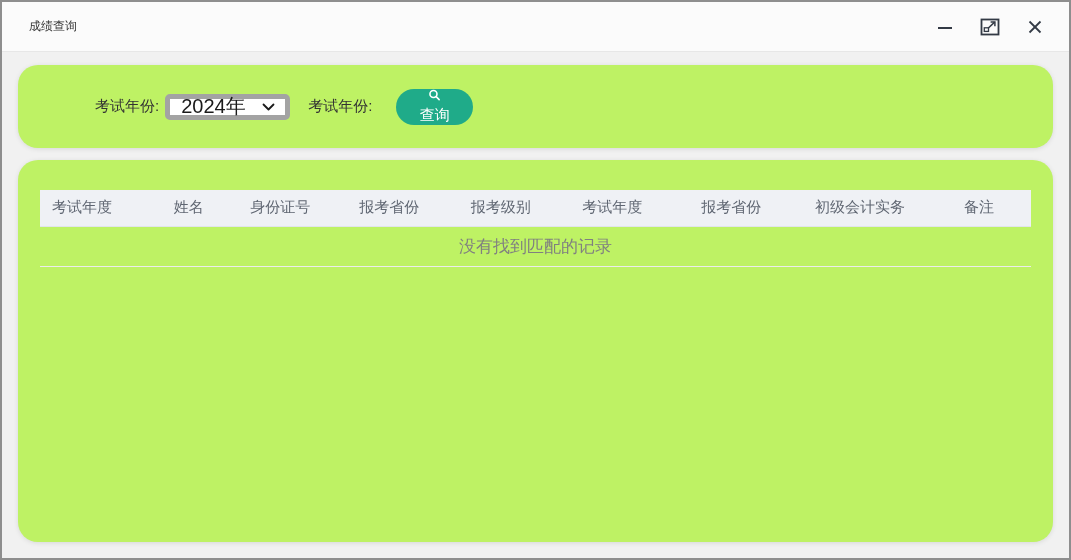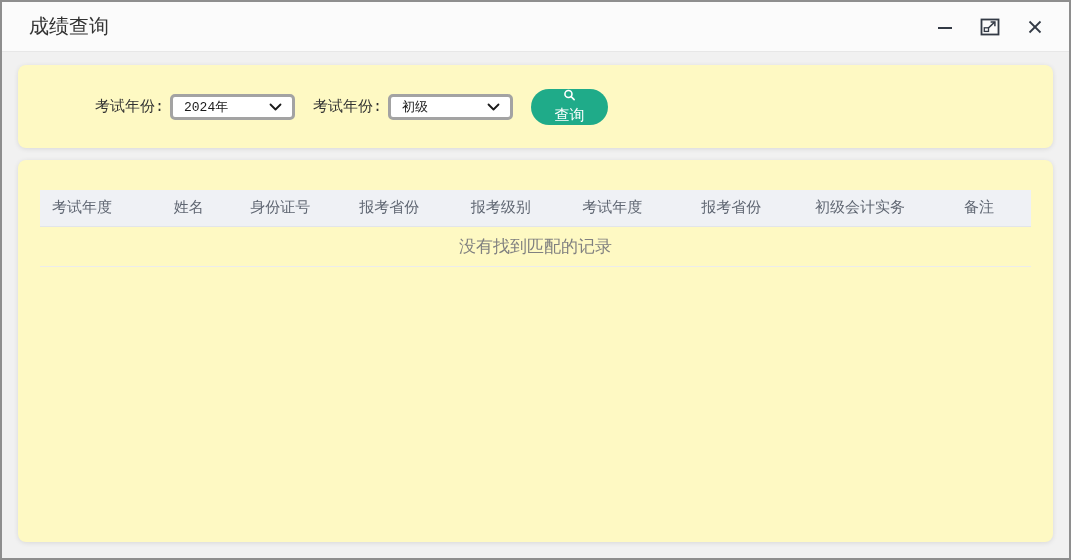--- a/index.html
+++ b/index.html
@@ -16,62 +16,61 @@
   }
   
   .titlebar {
     height: 50px; flex: 0 0 50px;
     background: #fbfbfb;
     border-bottom: 1px solid #e7e7e7;
     display: flex; align-items: center;
     padding: 0 22px 0 27px;
   }
   .title {
-    font-size: 20px; color: #333333;
+    font-size: 12px; color: #333333;
   }
   .controls {
     margin-left: auto;
     display: flex; align-items: center; gap: 21px;
   }
   .ctrl {
     background: transparent; border: none; cursor: pointer;
     width: 24px; height: 24px;
     display: flex; align-items: center; justify-content: center;
     padding: 0;
   }
   
   .content {
     flex: 1;
     background: #f1f1f1;
     padding: 13px 16px;
     overflow: hidden;
   }
   .card {
-    background: #fef9c3;
-    border-radius: 8px;
+    background: #bef264;
+    border-radius: 20px;
     box-shadow: 0 1px 5px rgba(0,0,0,0.10);
-    font-family: Liberation Mono, monospace;
   }
   .form-card {
     height: 83px;
     margin-bottom: 12px;
     display: flex; align-items: center;
     padding-left: 77px;
   }
   .form-row { display: flex; align-items: center; }
   .field-group { display: flex; align-items: center; margin-right: 18px; }
   .field-label { font-size: 15px; color: #333333; margin-right: 6px; white-space: nowrap; }
   .select {
     width: 125px; height: 26px;
     background: #ffffff;
-    border: 3px solid #a3a3a3;
+    border: 5px solid #a3a3a3;
     border-radius: 5px;
     display: flex; align-items: center; justify-content: space-between;
     padding: 0 10px 0 11px;
-    font-size: 13px; color: #1a1a1a;
+    font-size: 20px; color: #1a1a1a;
     cursor: pointer;
   }
   .query-btn {
     display: flex; align-items: center; justify-content: center; gap: 5px;
     width: 77px; height: 36px;
     border: none; border-radius: 18px;
     background: #1fab89;
     color: #ffffff; font-size: 15px;
     cursor: pointer;
     font-family: inherit;
@@ -146,26 +145,20 @@
           <div class="select">
             <span>2024年</span>
             <svg width="13" height="8" viewBox="0 0 13 8">
               <polyline points="1.5,1.5 6.5,6.5 11.5,1.5" fill="none" stroke="#1a1a1a" stroke-width="1.8" stroke-linecap="round" stroke-linejoin="round"></polyline>
             </svg>
           </div>
         </div>
 
         <div class="field-group">
           <span class="field-label">考试年份:</span>
-          <div class="select">
-            <span>初级</span>
-            <svg width="13" height="8" viewBox="0 0 13 8">
-              <polyline points="1.5,1.5 6.5,6.5 11.5,1.5" fill="none" stroke="#1a1a1a" stroke-width="1.8" stroke-linecap="round" stroke-linejoin="round"></polyline>
-            </svg>
-          </div>
         </div>
 
 
         <button class="query-btn">
           <svg width="15" height="15" viewBox="0 0 15 15">
             <circle cx="6.2" cy="6.2" r="4.4" fill="none" stroke="#ffffff" stroke-width="2"></circle>
             <line x1="9.6" y1="9.6" x2="13.3" y2="13.3" stroke="#ffffff" stroke-width="2" stroke-linecap="round"></line>
           </svg>
           <span>查询</span>
         </button>

